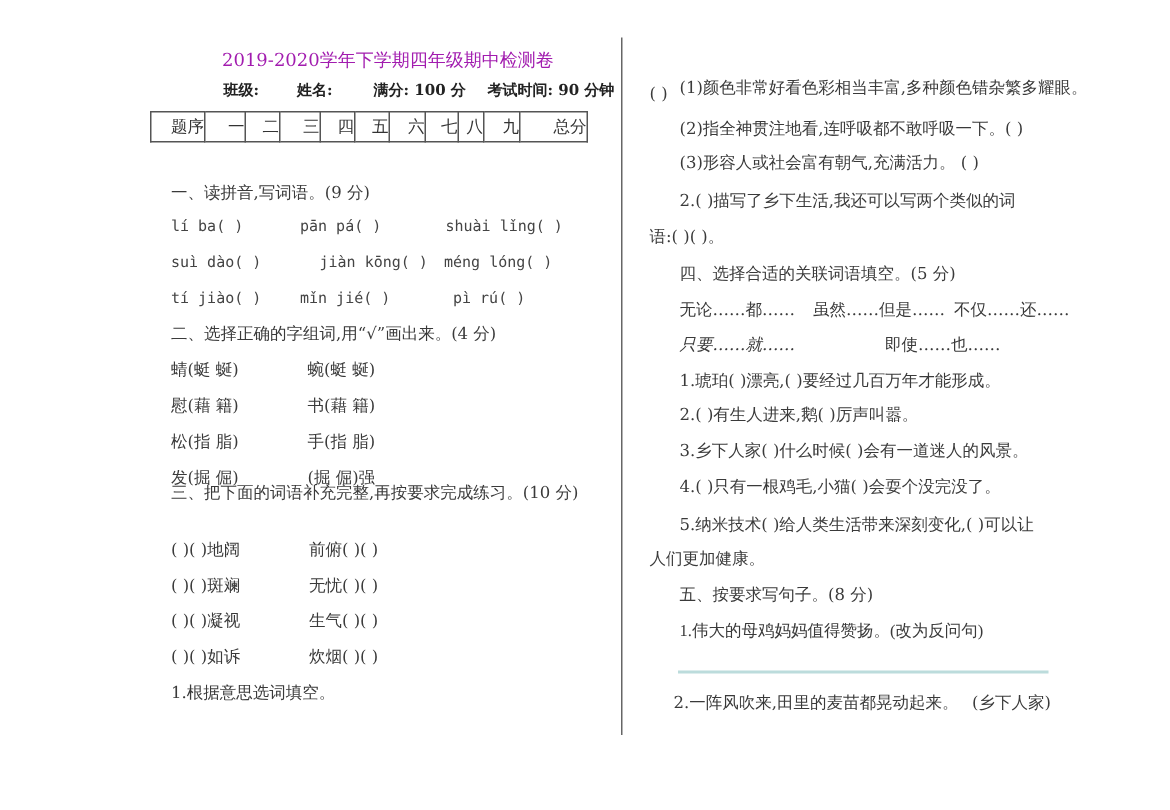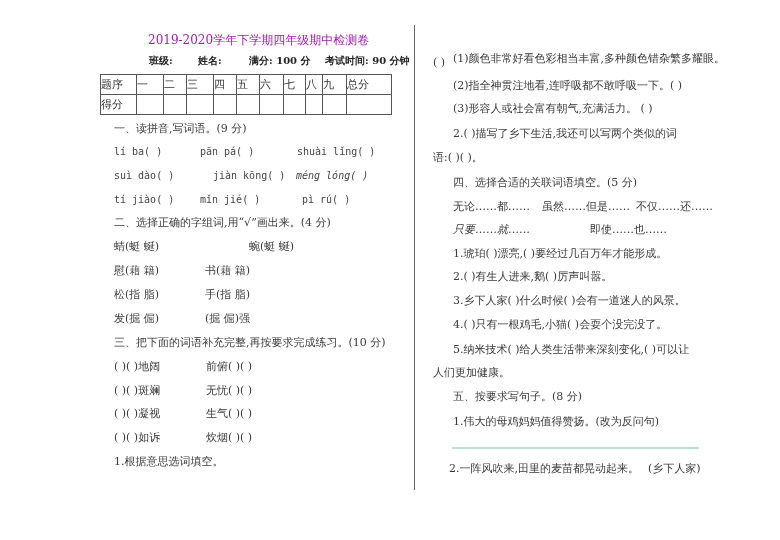--- a/index.html
+++ b/index.html
@@ -6,21 +6,21 @@
   body { width: 780px; height: 540px; position: relative; overflow: hidden;
          font-family: "DejaVu Serif", "Liberation Serif", serif; color: #333; }
   .abs { position: absolute; white-space: nowrap; line-height: 1; }
   .t { font-size: 11px; color: #3a3a3a; }
   .title { font-size: 12px; color: #a21caf; }
   .info { font-size: 10px; color: #222; font-weight: bold; margin-left: 24px; }
   .mono { font-family: "DejaVu Sans Mono", "Liberation Mono", monospace; font-size: 10px; color: #444; }
   .divider { position: absolute; left: 414px; top: 25px; width: 1px; height: 465px; background: #666; }
   table.score { position: absolute; left: 100px; top: 74px; border-collapse: collapse;
                 font-size: 11px; color: #333; }
-  table.score td { border: 1px solid #555; height: 19px; padding: 0; text-align: left; margin-top: 40px; }
+  table.score td { border: 1px solid #555; height: 19px; padding: 0; text-align: right; margin-top: 40px; }
   .answer-line { position: absolute; left: 452px; top: 447px; width: 247px; height: 2px; background: #bcdcdc; }
 </style>
 </head>
 <body>
 
 <div class="abs title" style="left:148px; top:34px;">2019-2020学年下学期四年级期中检测卷</div>
 <div class="abs info" style="left:125px; top:56px;">班级:</div>
 <div class="abs info" style="left:174px; top:56px;">姓名:</div>
 <div class="abs info" style="left:225px; top:56px;">满分: 100 分</div>
 <div class="abs info" style="left:301px; top:56px;">考试时间: 90 分钟</div>
@@ -33,58 +33,45 @@
     <td style="width:22px;">二</td>
     <td style="width:26px;">三</td>
     <td style="width:22px;">四</td>
     <td style="width:22px;">五</td>
     <td style="width:23px;">六</td>
     <td style="width:21px;">七</td>
     <td style="width:16px;">八</td>
     <td style="width:23px;">九</td>
     <td style="width:44px;">总分</td>
   </tr>
-  <tr>
-    <td>得分</td>
-    <td></td>
-    <td></td>
-    <td></td>
-    <td></td>
-    <td></td>
-    <td></td>
-    <td></td>
-    <td></td>
-    <td></td>
-    <td></td>
-  </tr>
 </tbody>
   </table>
 
 <div class="abs t" style="left:114px; top:123px;">一、读拼音,写词语。(9 分)</div>
 <div class="abs mono" style="left:114px; top:147px;">lí ba(      )</div>
 <div class="abs mono" style="left:200px; top:147px;">pān pá(      )</div>
 <div class="abs mono" style="left:297px; top:147px;">shuài lǐng(      )</div>
 <div class="abs mono" style="left:114px; top:171px;">suì dào(      )</div>
 <div class="abs mono" style="left:201px; top:171px;margin-left:12px;">jiàn kōng(      )</div>
-<div class="abs mono" style="left:296px; top:171px;font-style:italic;">méng lóng(      )</div>
+<div class="abs mono" style="left:296px; top:171px;">méng lóng(      )</div>
 <div class="abs mono" style="left:114px; top:195px;">tí jiào(      )</div>
 <div class="abs mono" style="left:200px; top:195px;">mǐn jié(      )</div>
 <div class="abs mono" style="left:302px; top:195px;">pì rú(      )</div>
 
 <div class="abs t" style="left:114px; top:217px;">二、选择正确的字组词,用“√”画出来。(4 分)</div>
 <div class="abs t" style="left:114px; top:241px;">蜻(蜓  蜒)</div>
-<div class="abs t" style="left:205px; top:241px;margin-left:44px;">蜿(蜓  蜒)</div>
+<div class="abs t" style="left:205px; top:241px;">蜿(蜓  蜒)</div>
 <div class="abs t" style="left:114px; top:265px;">慰(藉  籍)</div>
 <div class="abs t" style="left:205px; top:265px;">书(藉  籍)</div>
 <div class="abs t" style="left:114px; top:289px;">松(指  脂)</div>
 <div class="abs t" style="left:205px; top:289px;">手(指  脂)</div>
 <div class="abs t" style="left:114px; top:313px;">发(掘  倔)</div>
 <div class="abs t" style="left:205px; top:313px;">(掘  倔)强</div>
 
-<div class="abs t" style="left:114px; top:337px;">三、把下面的词语补充完整,再按要求完成练习。(10 分)</div>
+<div class="abs t" style="left:114px; top:323px;">三、把下面的词语补充完整,再按要求完成练习。(10 分)</div>
 <div class="abs t" style="left:114px; top:361px;">(    )(    )地阔</div>
 <div class="abs t" style="left:206px; top:361px;">前俯(    )(    )</div>
 <div class="abs t" style="left:114px; top:385px;">(    )(    )斑斓</div>
 <div class="abs t" style="left:206px; top:385px;">无忧(    )(    )</div>
 <div class="abs t" style="left:114px; top:408px;">(    )(    )凝视</div>
 <div class="abs t" style="left:206px; top:408px;">生气(    )(    )</div>
 <div class="abs t" style="left:114px; top:432px;">(    )(    )如诉</div>
 <div class="abs t" style="left:206px; top:432px;">炊烟(    )(    )</div>
 <div class="abs t" style="left:114px; top:456px;">1.根据意思选词填空。</div>
 
@@ -104,16 +91,16 @@
 <div class="abs t" style="left:453px; top:224px;font-style:italic;">只要……就……</div>
 <div class="abs t" style="left:542px; top:224px;padding-left:48px;">即使……也……</div>
 <div class="abs t" style="left:453px; top:248px;">1.琥珀(        )漂亮,(        )要经过几百万年才能形成。</div>
 <div class="abs t" style="left:453px; top:271px;">2.(        )有生人进来,鹅(        )厉声叫嚣。</div>
 <div class="abs t" style="left:453px; top:295px;">3.乡下人家(        )什么时候(        )会有一道迷人的风景。</div>
 <div class="abs t" style="left:453px; top:319px;">4.(        )只有一根鸡毛,小猫(        )会耍个没完没了。</div>
 <div class="abs t" style="left:453px; top:344px;">5.纳米技术(        )给人类生活带来深刻变化,(        )可以让</div>
 <div class="abs t" style="left:433px; top:367px;">人们更加健康。</div>
 
 <div class="abs t" style="left:453px; top:391px;">五、按要求写句子。(8 分)</div>
-<div class="abs t" style="left:453px; top:416px;">1.伟大的母鸡妈妈值得赞扬。(改为反问句)</div>
+<div class="abs t" style="left:453px; top:416px;font-family:Liberation Serif, serif;">1.伟大的母鸡妈妈值得赞扬。(改为反问句)</div>
 <div class="answer-line"></div>
 <div class="abs t" style="left:449px; top:463px;">2.一阵风吹来,田里的麦苗都晃动起来。</div>
 <div class="abs t" style="left:648px; top:463px;">(乡下人家)</div>
 
 </body></html>

